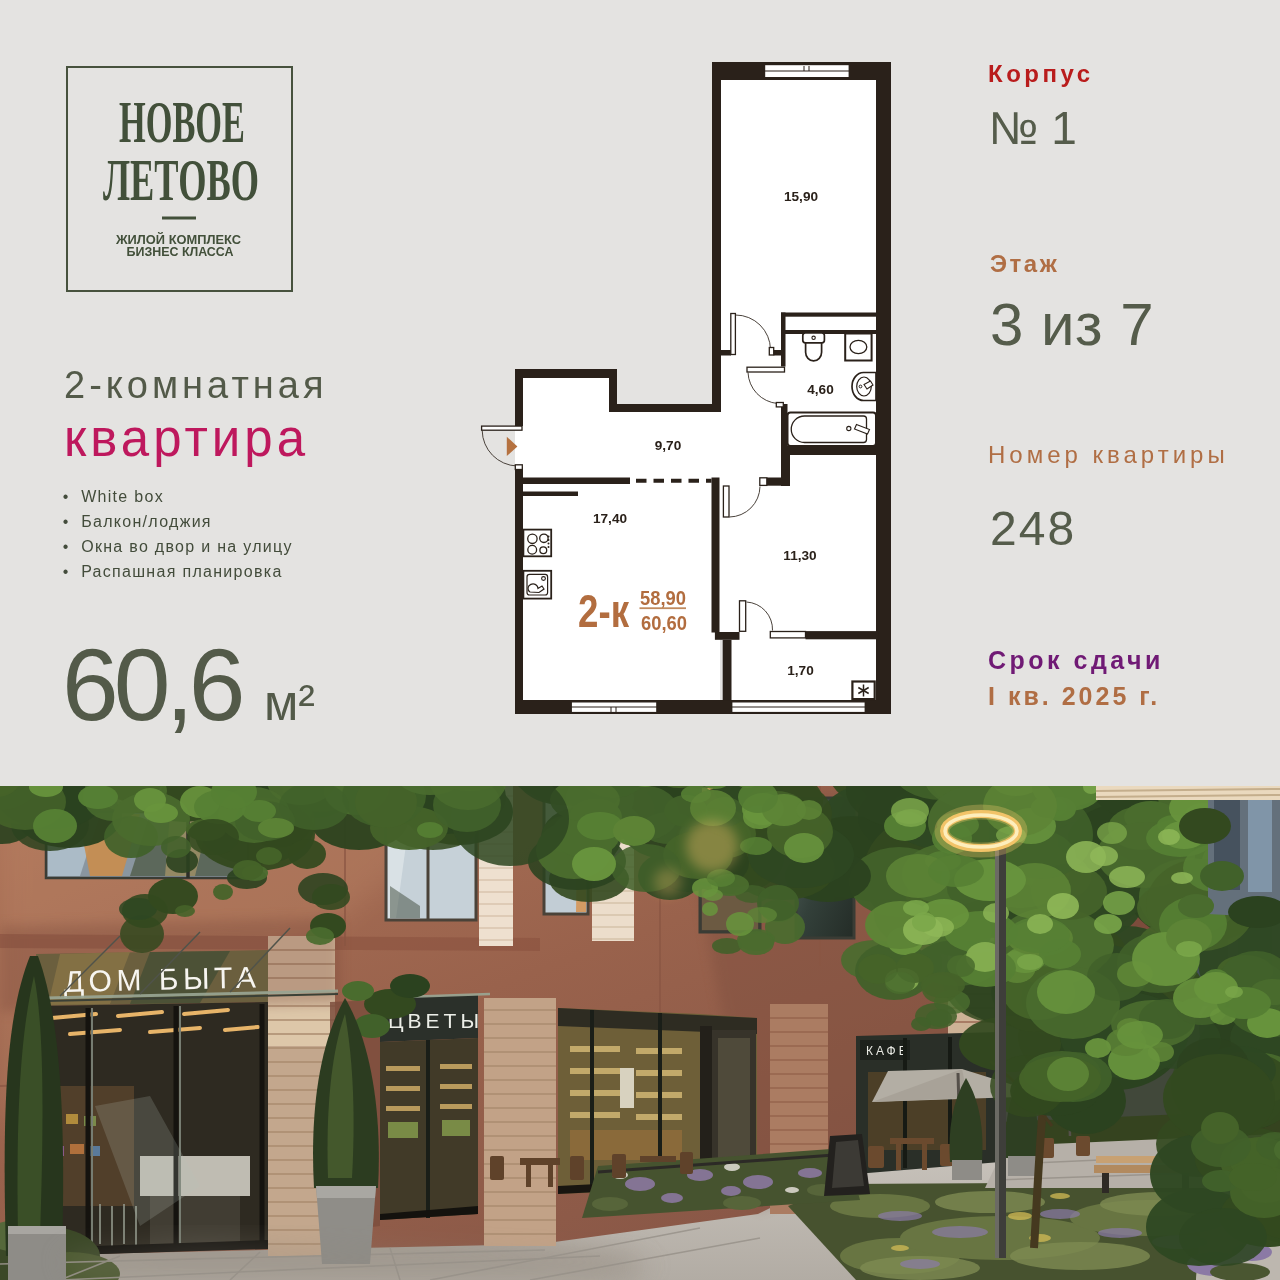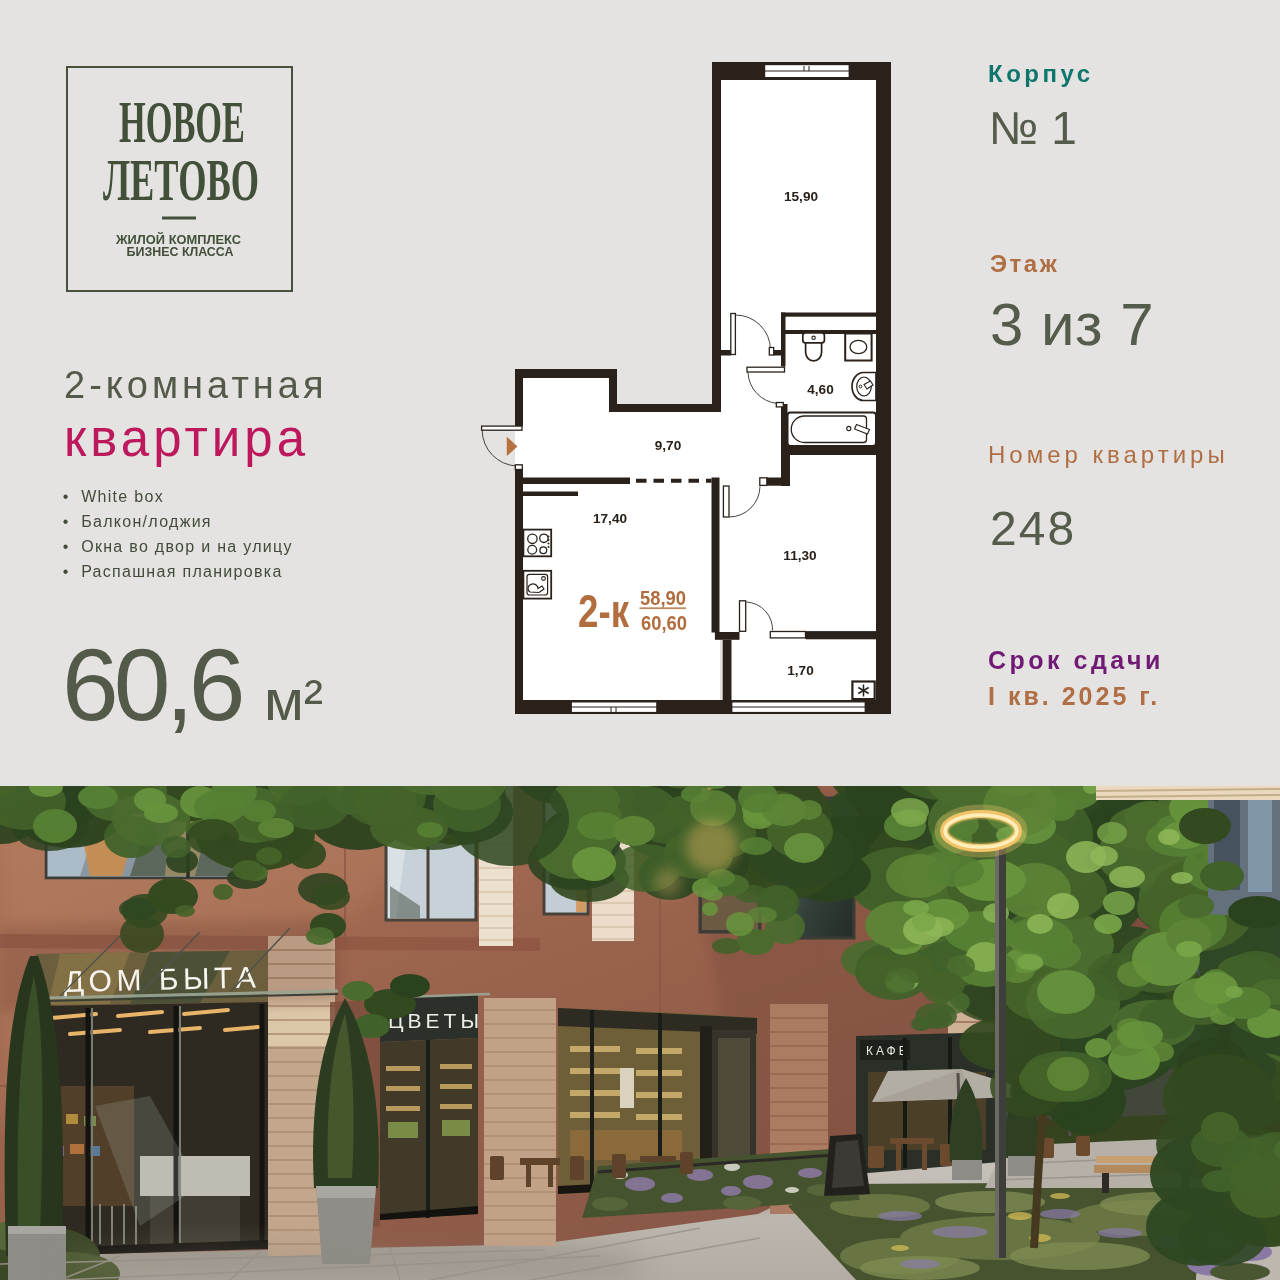--- a/index.html
+++ b/index.html
@@ -28,23 +28,23 @@
 
 <div class="abs" style="left:64px;top:409px;font-size:51px;color:#be185d;letter-spacing:4px;">квартира</div>
 
 <div class="abs" style="left:57px;top:484px;font-size:16px;color:#434c3b;line-height:25px;letter-spacing:1.3px;">
 <div>&nbsp;•&nbsp; White box</div>
 <div>&nbsp;•&nbsp; Балкон/лоджия</div>
 <div>&nbsp;•&nbsp; Окна во двор и на улицу</div>
 <div>&nbsp;•&nbsp; Распашная планировка</div>
 </div>
 
-<div class="abs" style="left:62px;top:627px;font-size:102px;letter-spacing:-5px;color:#535a49;">60,6&nbsp;<span style="font-size:58px;letter-spacing:0;">м²</span></div>
-
-<div class="abs" style="left:988px;top:60px;font-size:24px;font-weight:bold;color:#0f766e;letter-spacing:3.5px;">Корпус</div>
+<div class="abs" style="left:62px;top:627px;font-size:102px;letter-spacing:-5px;color:#535a49;">60,6&nbsp;<span style="font-size:50px;letter-spacing:0;">м²</span></div>
+
+<div class="abs" style="left:988px;top:60px;font-size:24px;font-weight:bold;color:#b91c1c;letter-spacing:3.5px;">Корпус</div>
 
 <div class="abs" style="left:989px;top:101px;font-size:46px;color:#555c4b;">№ 1</div>
 
 <div class="abs" style="left:990px;top:250px;font-size:24px;font-weight:bold;color:#b06e44;letter-spacing:2.5px;">Этаж</div>
 
 <div class="abs" style="left:990px;top:290px;font-size:60px;color:#555c4b;letter-spacing:0.5px;">3 из 7</div>
 
 <div class="abs" style="left:988px;top:441px;font-size:24px;font-weight:normal;color:#b06e44;letter-spacing:4px;">Номер квартиры</div>
 
 <div class="abs" style="left:990px;top:477px;font-size:48px;color:#555c4b;letter-spacing:2px;margin-top:24px;">248</div>

